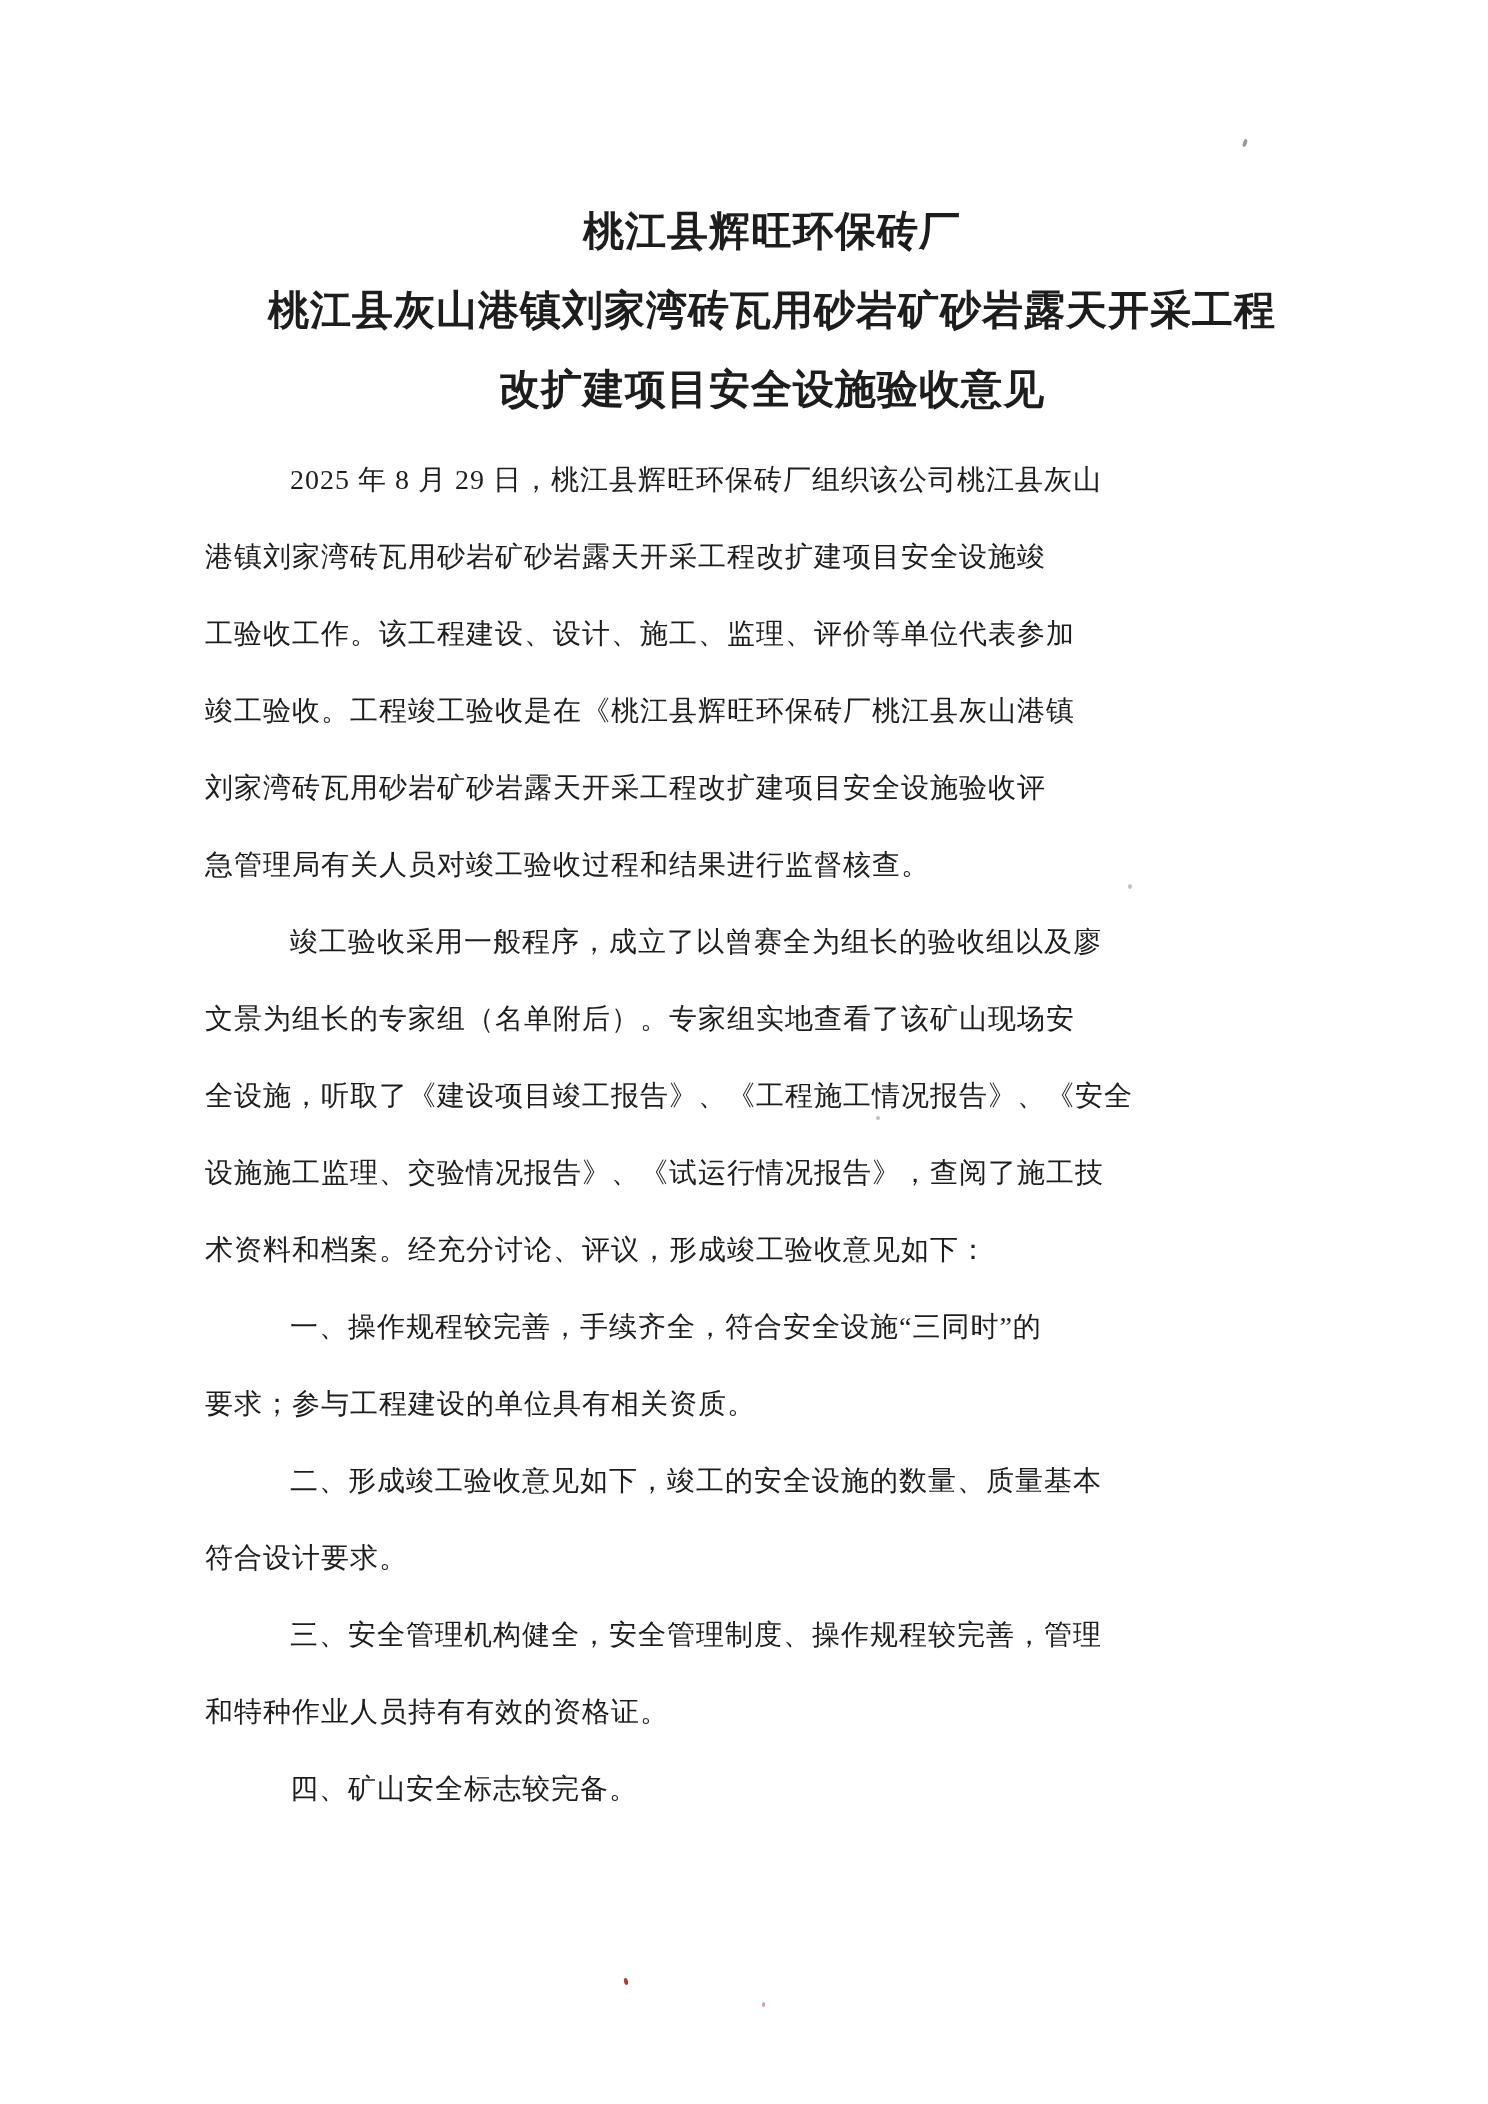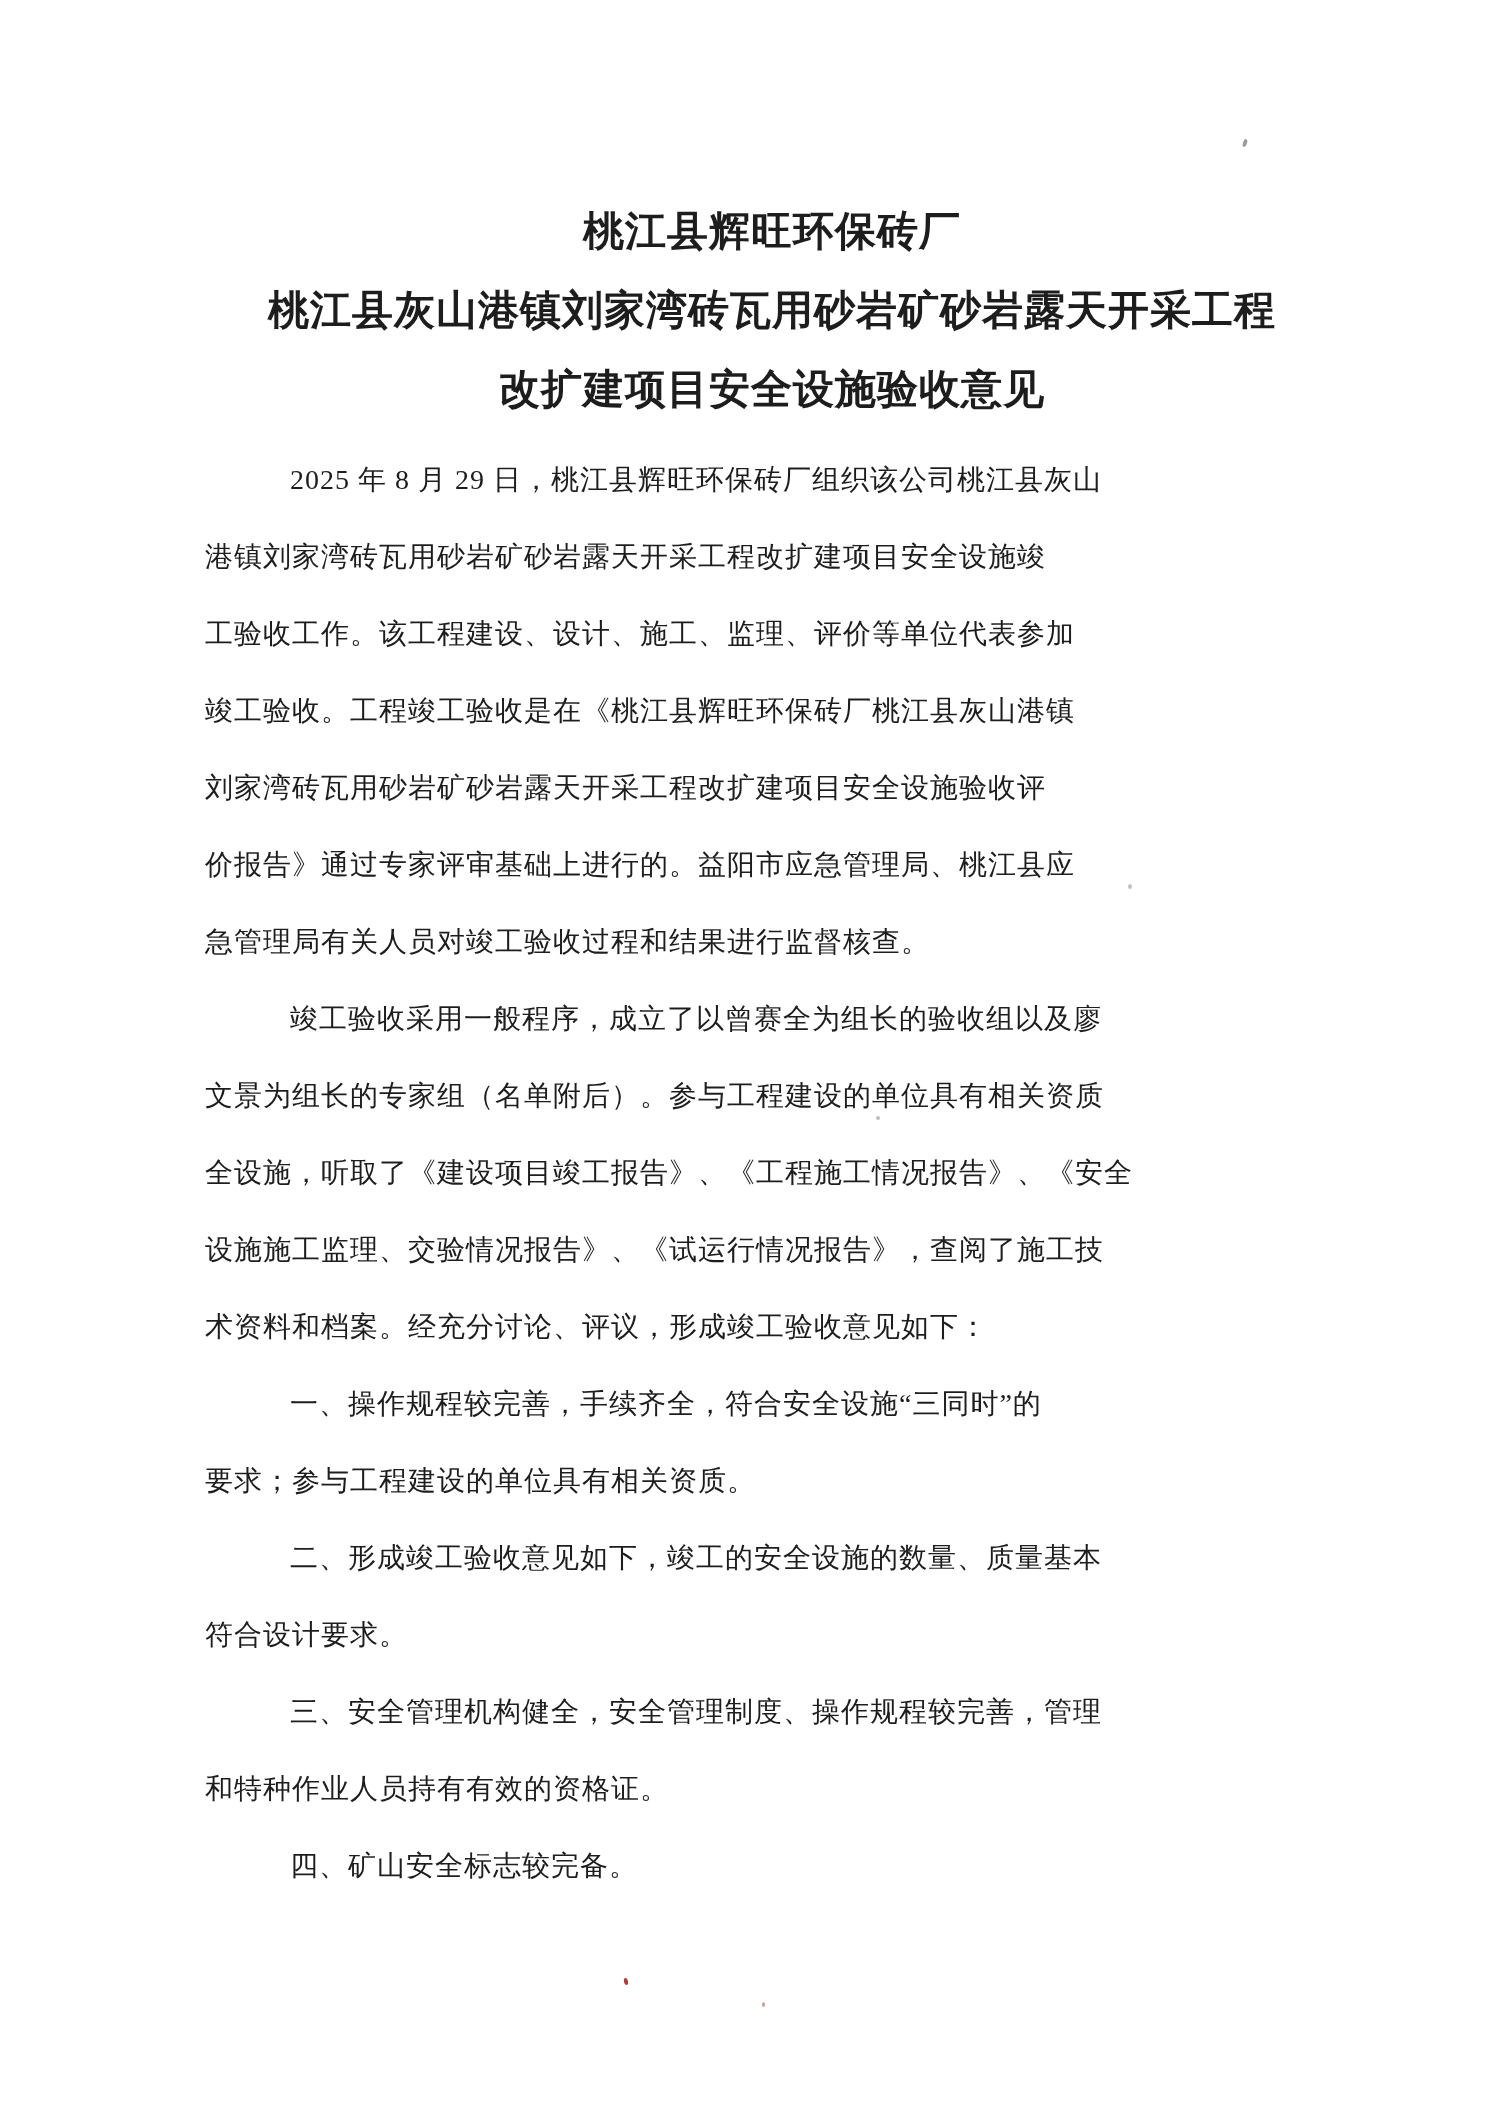--- a/index.html
+++ b/index.html
@@ -71,27 +71,26 @@
   </header>
 
   <main class="body-text">
 
     <section class="paragraph">
       <div class="line indent">2025 年 8 月 29 日，桃江县辉旺环保砖厂组织该公司桃江县灰山</div>
       <div class="line">港镇刘家湾砖瓦用砂岩矿砂岩露天开采工程改扩建项目安全设施竣</div>
       <div class="line">工验收工作。该工程建设、设计、施工、监理、评价等单位代表参加</div>
       <div class="line">竣工验收。工程竣工验收是在《桃江县辉旺环保砖厂桃江县灰山港镇</div>
       <div class="line">刘家湾砖瓦用砂岩矿砂岩露天开采工程改扩建项目安全设施验收评</div>
-      <div class="line">价报告》通过专家评审基础上进行的。益阳市应急管理局、桃江县应</div>
       <div class="line">急管理局有关人员对竣工验收过程和结果进行监督核查。</div>
     </section>
 
     <section class="paragraph">
       <div class="line indent">竣工验收采用一般程序，成立了以曾赛全为组长的验收组以及廖</div>
-      <div class="line">文景为组长的专家组（名单附后）。参与工程建设的单位具有相关资质</div>
+      <div class="line">文景为组长的专家组（名单附后）。专家组实地查看了该矿山现场安</div>
       <div class="line">全设施，听取了《建设项目竣工报告》、《工程施工情况报告》、《安全</div>
       <div class="line">设施施工监理、交验情况报告》、《试运行情况报告》，查阅了施工技</div>
       <div class="line">术资料和档案。经充分讨论、评议，形成竣工验收意见如下：</div>
     </section>
 
     <section class="paragraph">
       <div class="line indent">一、操作规程较完善，手续齐全，符合安全设施“三同时”的</div>
       <div class="line">要求；参与工程建设的单位具有相关资质。</div>
     </section>
 

